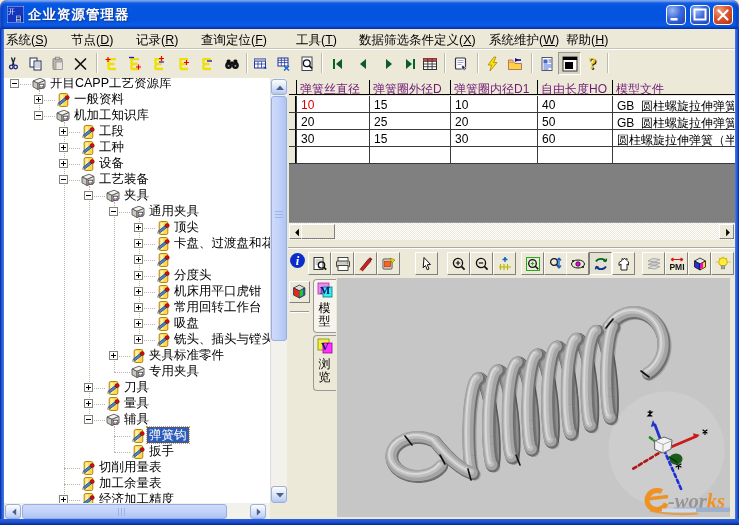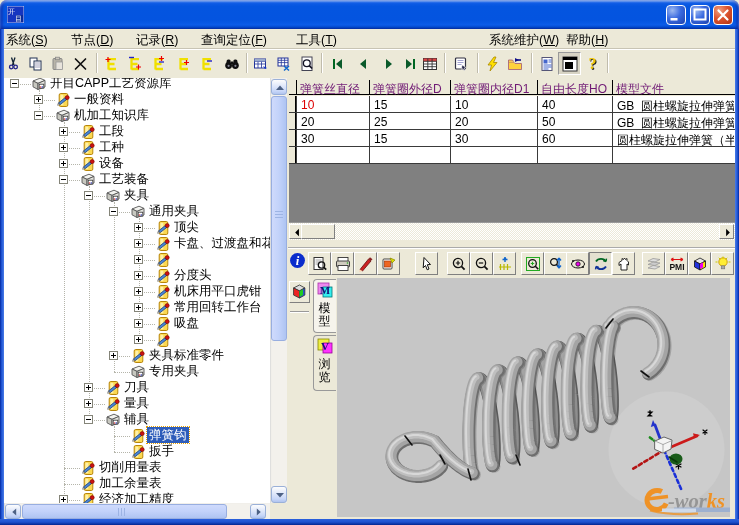--- a/index.html
+++ b/index.html
@@ -47,35 +47,37 @@
 #bbord{position:absolute;left:0;top:519px;width:739px;height:6px;background:linear-gradient(180deg,#2a60dc,#1e52d0 50%,#032590)}
 </style></head><body>
 <div id="w">
     <div id="title"></div>
     <svg class="ab" style="left:7px;top:6px" width="17" height="17" viewBox="0 0 17 17">
       <rect width="17" height="17" fill="#1535c0" stroke="#e8eaf4" stroke-width="0.8"></rect>
       <rect x="9" y="9" width="7" height="7" fill="#0a2a9a"></rect>
       <text x="4.5" y="8" font-size="7" fill="#fff" text-anchor="middle">开</text>
       <text x="11.5" y="15" font-size="7" fill="#fff" text-anchor="middle">目</text>
     </svg>
+    <span id="ttxt">企业资源管理器</span>
     <div class="wbtn" id="bmin" style="left:666px"><svg width="18" height="18" viewBox="0 0 18 18">
         <rect x="3.5" y="12" width="7" height="2.5" fill="#fff"></rect>
       </svg></div>
     <div class="wbtn" id="bmax" style="left:690px"><svg width="18" height="18" viewBox="0 0 18 18">
         <rect x="3.5" y="3.5" width="11" height="10" fill="none" stroke="#fff" stroke-width="2"></rect>
       </svg></div>
     <div class="wbtn" id="bclose" style="left:713px"><svg width="18" height="18" viewBox="0 0 18 18">
         <path d="M4.5,4.5 L13.5,13.5 M13.5,4.5 L4.5,13.5" stroke="#fff" stroke-width="2.2" stroke-linecap="round"></path>
       </svg></div>
     <div id="menu">
       <span style="left:2px">系统(<u>S</u>)</span>
       <span style="left:67px">节点(<u>D</u>)</span>
       <span style="left:132px">记录(<u>R</u>)</span>
       <span style="left:197px">查询定位(<u>F</u>)</span>
       <span style="left:292px">工具(<u>T</u>)</span>
+      <span style="left:355px">数据筛选条件定义(<u>X</u>)</span>
       <span style="left:485px">系统维护(<u>W</u>)</span>
       <span style="left:562px">帮助(<u>H</u>)</span>
     </div>
     <div id="tbar"></div>
     <svg class="ab" style="left:7px;top:56px" width="16" height="16" viewBox="0 0 16 16">
       <path d="M8,1.5 L5.5,9 M4.5,1.5 L7,9" stroke="#123" stroke-width="1.3" fill="none"></path>
       <circle cx="4.3" cy="11" r="1.8" fill="none" stroke="#228" stroke-width="1.3"></circle>
       <circle cx="8.6" cy="11" r="1.8" fill="none" stroke="#228" stroke-width="1.3"></circle>
     </svg>
     <svg class="ab" style="left:28px;top:56px" width="16" height="16" viewBox="0 0 16 16">
@@ -412,20 +414,21 @@
         <i class="ph"></i>
         <i class="pv"></i>
       </div>
       <svg class="ticon" style="left:151.0px;top:253.5px" viewBox="0 0 16 16">
         <rect x="4.2" y="1.5" width="8.6" height="13" rx="1.5" fill="#fbd851" stroke="#b8860b" stroke-width="1"></rect>
    <rect x="5.4" y="2.7" width="3" height="10.5" rx="1" fill="#fdf0a8"></rect>
    <path d="M3.2,11.2 L10.2,5.6 L12,7.2 L5.2,12.6 Z" fill="#4a86d8" stroke="#1c3f7a" stroke-width="0.8"></path>
    <path d="M3.2,11.2 L5.2,12.6 L2.6,13.3 Z" fill="#e8e4d8" stroke="#555" stroke-width="0.6"></path>
    <circle cx="12.2" cy="5.6" r="2" fill="#cc1111" stroke="#7a0000" stroke-width="0.6"></circle>
       </svg>
+      <span class="ttxt" style="left:170.0px;top:253.0px">铣头、插头与镗头</span>
       <div class="thl" style="left:109.5px;top:277.5px;width:16px"></div>
       <div class="pmbox" style="left:105.0px;top:273.0px">
         <i class="ph"></i>
         <i class="pv"></i>
       </div>
       <svg class="ticon" style="left:126.0px;top:269.5px" viewBox="0 0 16 16">
         <rect x="4.2" y="1.5" width="8.6" height="13" rx="1.5" fill="#fbd851" stroke="#b8860b" stroke-width="1"></rect>
    <rect x="5.4" y="2.7" width="3" height="10.5" rx="1" fill="#fdf0a8"></rect>
    <path d="M3.2,11.2 L10.2,5.6 L12,7.2 L5.2,12.6 Z" fill="#4a86d8" stroke="#1c3f7a" stroke-width="0.8"></path>
    <path d="M3.2,11.2 L5.2,12.6 L2.6,13.3 Z" fill="#e8e4d8" stroke="#555" stroke-width="0.6"></path>

